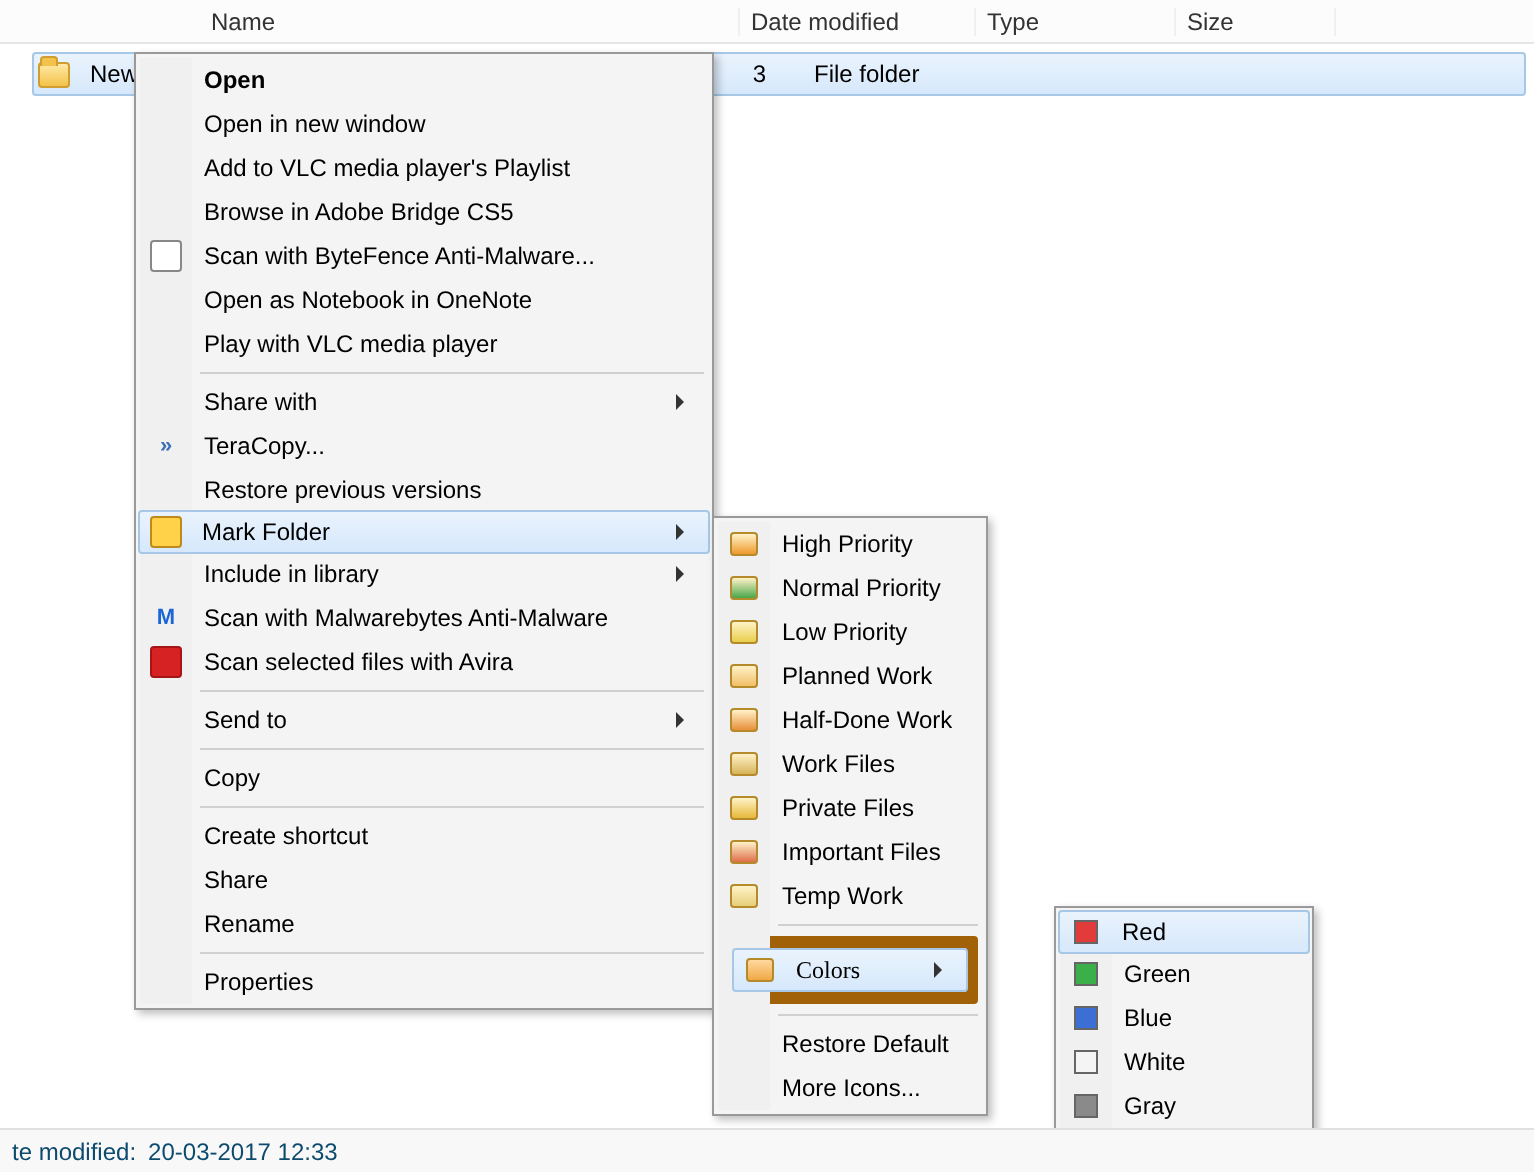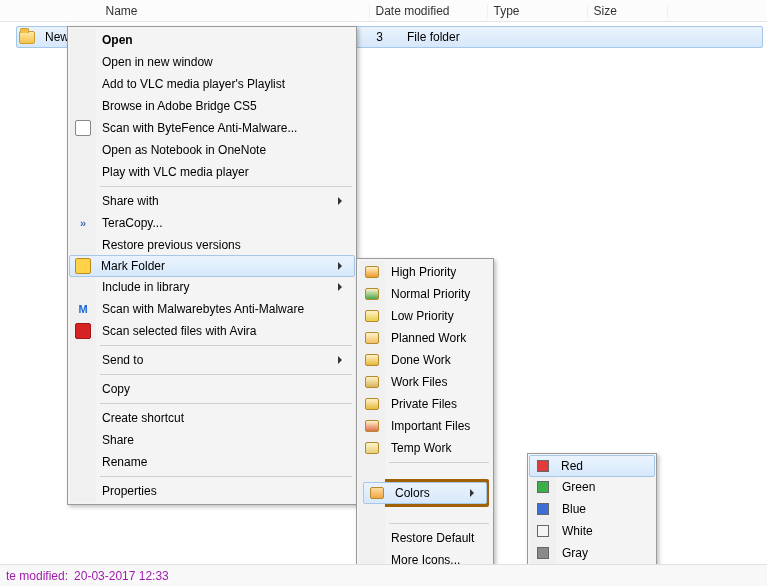--- a/index.html
+++ b/index.html
@@ -112,45 +112,46 @@
     width: 16px; height: 16px;
     display: flex; align-items: center; justify-content: center;
     font-size: 11px;
   }
 
   .cm-main { left: 67px; top: 26px; width: 290px; }
   .cm-mark { left: 356px; top: 258px; width: 138px; }
   .cm-colors { left: 527px; top: 453px; width: 130px; }
 
   .redbox {
-    border: 3px solid #a16207;
+    border: 6px solid #a16207;
     border-radius: 2px;
     padding: 1px 0;
-    margin: 16px 2px;
+    margin: 5px 2px;
+    font-family: Liberation Serif, serif;
   }
   .redbox .item { padding-left: 30px; }
 
   .swatch {
     width: 12px; height: 12px;
     border: 1px solid #666;
   }
   .sw-folder {
     width: 14px; height: 12px;
     border: 1px solid #b58a2a;
     border-radius: 2px;
   }
 
   .status-bar {
     position: absolute;
     left: 0; bottom: 0;
     height: 22px;
     display: flex;
     align-items: center;
     padding: 0 6px;
-    color: #a21caf;
+    color: #0c4a6e;
     border-top: 1px solid #e0e0e0;
     width: 100%;
     background: #f8f8f8;
   }
 </style>
 </head>
 <body>
 
 <div class="header-row">
   <div class="header-cell col-name">Name</div>
@@ -261,23 +262,23 @@
       <span>Low Priority</span>
     </div>
     <div class="item">
       <span class="mi-icon">
         <span class="sw-folder" style="background: linear-gradient(rgb(255, 242, 200), rgb(240, 192, 104));"></span>
       </span>
       <span>Planned Work</span>
     </div>
     <div class="item">
       <span class="mi-icon">
-        <span class="sw-folder" style="background: linear-gradient(rgb(255, 242, 200), rgb(230, 185, 58));"></span>
-      </span>
-      <span>Done Work</span>
+        <span class="sw-folder" style="background: linear-gradient(rgb(255, 242, 200), rgb(232, 143, 58));"></span>
+      </span>
+      <span>Half-Done Work</span>
     </div>
     <div class="item">
       <span class="mi-icon">
         <span class="sw-folder" style="background: linear-gradient(rgb(255, 242, 200), rgb(215, 180, 90));"></span>
       </span>
       <span>Work Files</span>
     </div>
     <div class="item">
       <span class="mi-icon">
         <span class="sw-folder" style="background: linear-gradient(rgb(255, 242, 200), rgb(230, 185, 58));"></span>

